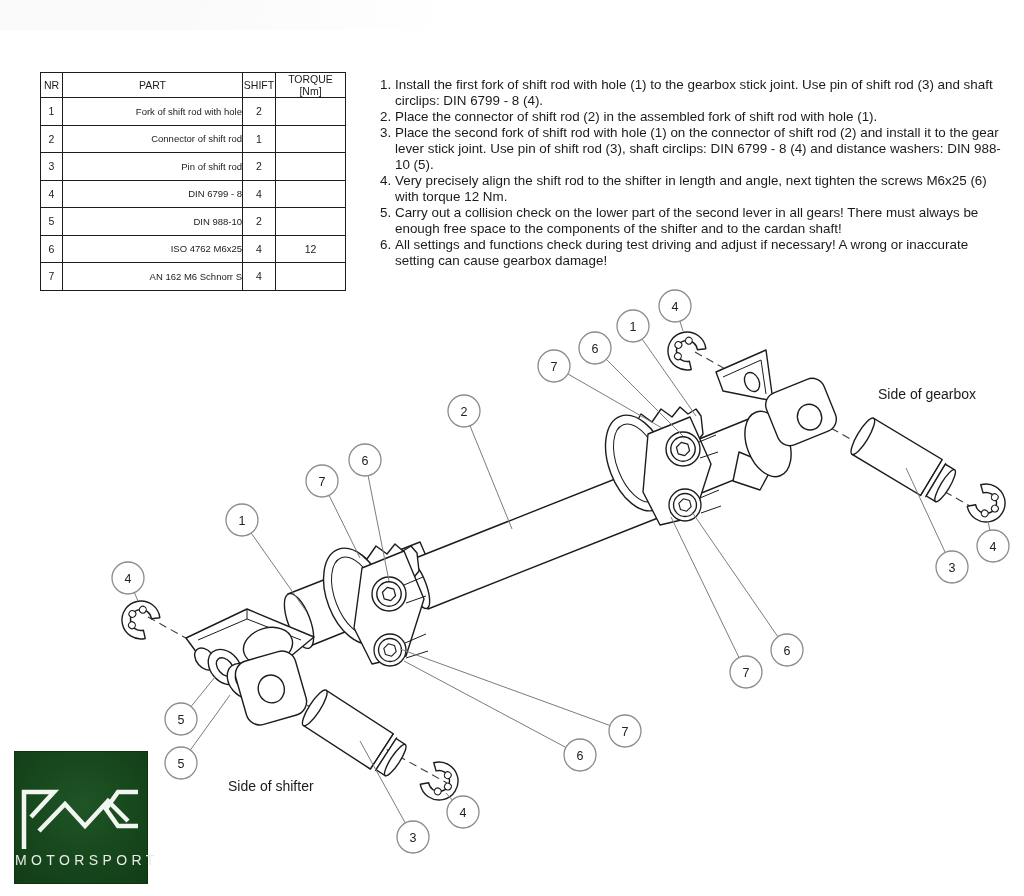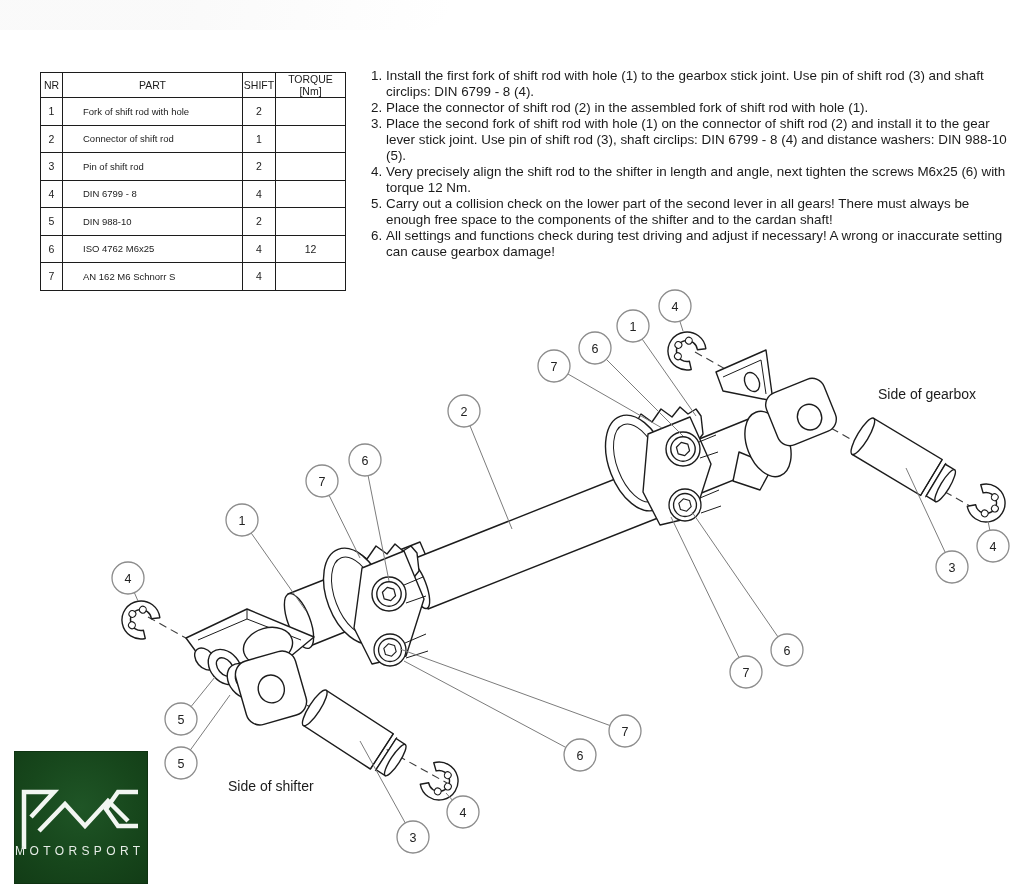--- a/index.html
+++ b/index.html
@@ -9,38 +9,38 @@
   .top-shade{position:absolute;left:0;top:0;width:450px;height:30px;
              background:linear-gradient(100deg,#f6f6f6 40%,#ffffff 100%);
              border-bottom-right-radius:80px;opacity:.6;}
   .title{position:absolute;left:333px;top:45px;width:565px;text-align:center;
          font-size:15px;white-space:nowrap;}
   table.parts{position:absolute;left:40px;top:72px;width:305px;
               border-collapse:collapse;table-layout:fixed;}
   table.parts th,table.parts td{border:1px solid #1c1c1c;padding:0;overflow:hidden;}
   table.parts th{height:20px;font-size:10.5px;font-weight:normal;text-align:center;}
   table.parts td{height:26.5px;font-size:10.5px;text-align:center;}
-  table.parts td.part{text-align:left;padding-left:20px;font-size:9.5px;}
+  table.parts td.part{text-align:right;padding-left:8px;font-size:9.5px;}
   .steps{position:absolute;left:357px;top:68px;width:656px;font-size:13.4px;line-height:16px;}
-  .steps ol{margin:0;padding-left:29px;}
+  .steps ol{margin:9px;padding-left:29px;}
   svg.diagram{position:absolute;left:0;top:0;width:1024px;height:896px;}
   .part-line{fill:#ffffff;stroke:#1c1c1c;stroke-width:1.4;stroke-linejoin:round;}
   .thin{fill:none;stroke:#1c1c1c;stroke-width:1;}
   .dash{fill:none;stroke:#3c3c3c;stroke-width:1.1;stroke-dasharray:8 5;}
   .leader{stroke:#7c7c7c;stroke-width:1;}
   .balloon{fill:#ffffff;stroke:#8c8c8c;stroke-width:1.3;}
   .balloon-num{font-size:12.5px;fill:#222;text-anchor:middle;}
   .lbl{font-size:14px;fill:#1b1b1b;}
   .logo{position:absolute;left:14px;top:751px;width:134px;height:133px;
         background:radial-gradient(circle at 50% 42%,#1f5526 0%,#17471c 55%,#123c16 100%);
         border:1px solid #0f3312;box-sizing:border-box;}
   .logo svg{position:absolute;left:0;top:0;}
   .logo-mark{fill:none;stroke:#f2f6f2;stroke-width:4.5;stroke-linejoin:miter;}
-  .logo-text{position:absolute;left:0;top:92px;width:100%;text-align:left;
-             color:#e6ece6;font-size:12px;letter-spacing:4.4px;}
+  .logo-text{position:absolute;left:0;top:100px;width:100%;text-align:left;
+             color:#e6ece6;font-size:14px;letter-spacing:4.4px;}
 </style>
 </head>
 <body>
 
 <div class="page">
   <div class="top-shade"></div>
 
 
   <table class="parts">
     <colgroup>

